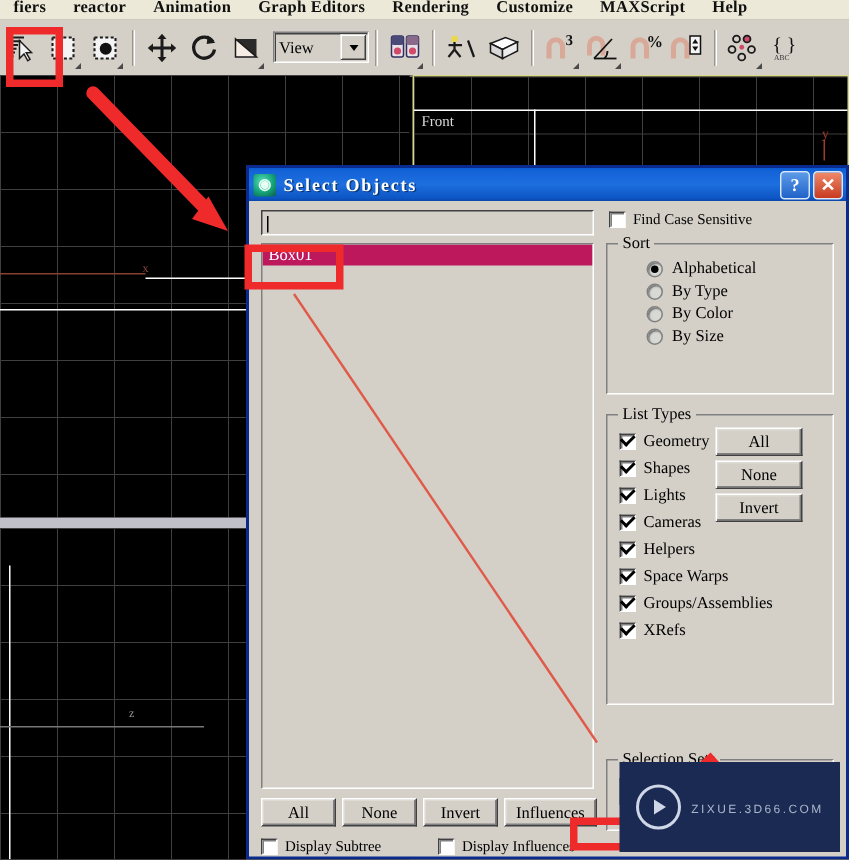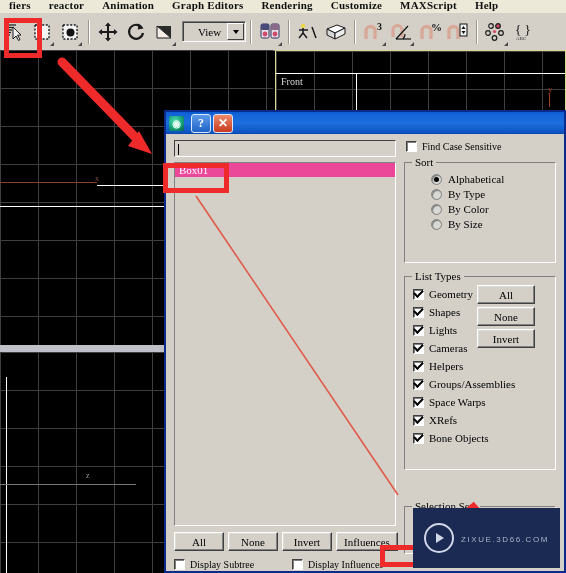--- a/index.html
+++ b/index.html
@@ -50,21 +50,20 @@
   .viewdrop{
     width:62px;height:19px;margin-left:4px;
     background:#d4d0c8;border:1px solid;
     border-color:#808080 #fff #fff #808080;
     display:flex;align-items:center;
     box-shadow:inset 1px 1px 0 #404040;
   }
   .viewdrop .vd-text{
     flex:1;font-size:11px;color:#000;padding-left:3px;
     font-family:"Liberation Serif", serif;
-    margin-left:12px;
   }
   .viewdrop .vd-arrow{
     width:15px;height:15px;margin-right:1px;background:#d4d0c8;
     border:1px solid;border-color:#fff #404040 #404040 #fff;
     display:flex;align-items:center;justify-content:center;
   }
   .vd-arrow i{
     width:0;height:0;border-left:3px solid transparent;
     border-right:3px solid transparent;border-top:4px solid #000;
     display:block;
@@ -147,21 +146,21 @@
   }
   .list-box{
     position:absolute;left:8px;top:28px;width:222px;height:364px;
     background:#d4d0c8;
     border:1px solid;border-color:#808080 #fff #fff #808080;
     box-sizing:border-box;
     overflow:hidden;
   }
   .list-item{
     height:14px;line-height:14px;
-    background:#ec4899;color:#fff;font-size:11px;padding-left:4px;
+    background:#be185d;color:#fff;font-size:11px;padding-left:4px;
     font-family:"Liberation Serif", serif;
   }
 
   .btnrow{position:absolute;left:8px;top:398px;display:flex;gap:4px;}
   .btn{
     height:19px;min-width:50px;padding:0 7px;
     background:#d4d0c8;
     border:1px solid;border-color:#fff #404040 #404040 #fff;
     box-shadow:inset -1px -1px 0 #808080, inset 1px 1px 0 #dcdcd4;
     font-size:11px;color:#000;
@@ -439,20 +438,21 @@
     <div class="geo-line" style="left:0;top:22px;width:290px;height:1px;"></div>
     <div class="geo-line" style="left:80px;top:22px;width:1px;height:38px;"></div>
     <span class="axis-y" style="left:272px;top:33px;">y</span>
     <div style="position:absolute;left:273px;top:42px;width:1px;height:14px;background:#a03a2a;"></div>
   </div>
 
   <div class="dialog">
 
     <div class="dlg-title">
       <span class="dlg-icon">◉</span>
+      <span class="dlg-title-text">Select Objects</span>
       <span class="tb-sysbtn sys-help">?</span>
       <span class="tb-sysbtn sys-close">✕</span>
     </div>
 
     <div class="dlg-body">
 
       <div class="search-field">
         <span class="caret"></span>
       </div>
 
@@ -530,33 +530,29 @@
             <div class="lt-row">
               <span class="cbox checked"></span>
               <span>Cameras</span>
             </div>
             <div class="lt-row">
               <span class="cbox checked"></span>
               <span>Helpers</span>
             </div>
             <div class="lt-row">
               <span class="cbox checked"></span>
+              <span>Space Warps</span>
+            </div>
+            <div class="lt-row">
+              <span class="cbox checked"></span>
               <span>Groups/Assemblies</span>
             </div>
             <div class="lt-row">
               <span class="cbox checked"></span>
-              <span>Space Warps</span>
-            </div>
-            <div class="lt-row">
-              <span class="cbox checked"></span>
               <span>XRefs</span>
-            </div>
-            <div class="lt-row">
-              <span class="cbox checked"></span>
-              <span>Bone Objects</span>
             </div>
           </div>
 
         <div style="position:absolute;left:72px;top:8px;display:flex;flex-direction:column;gap:3px;">
           <div class="btn" style="width:58px;">
             <span>All</span>
           </div>
           <div class="btn" style="width:58px;">
             <span>None</span>
           </div>

